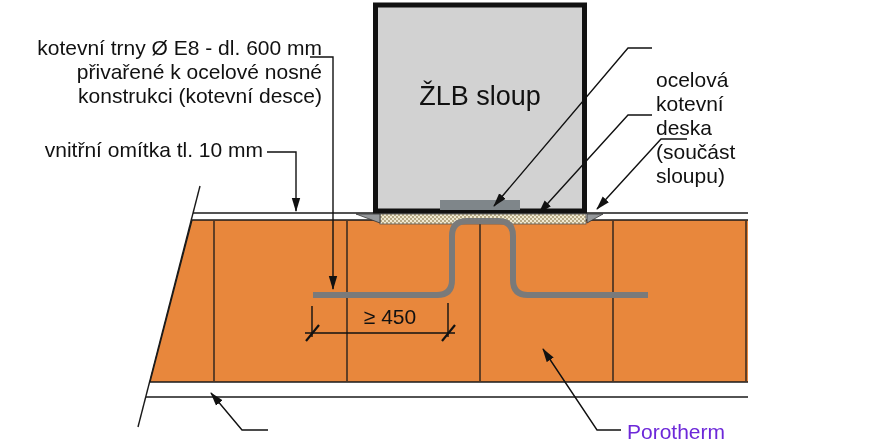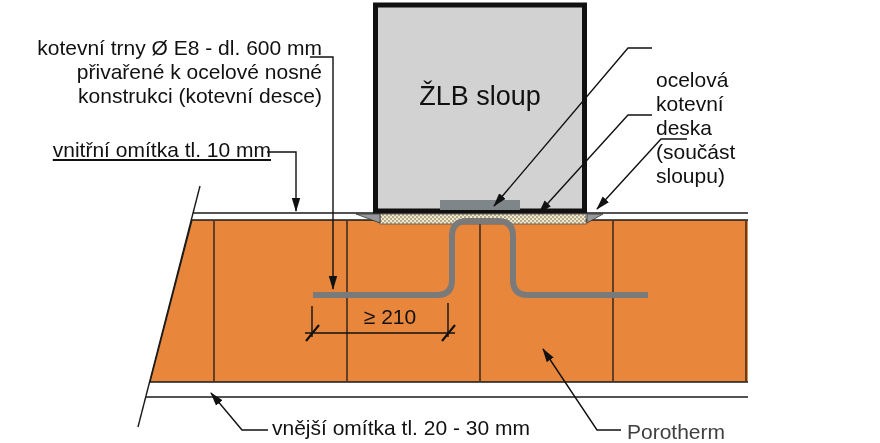--- a/index.html
+++ b/index.html
@@ -14,21 +14,21 @@
   .lbl{
     position:absolute;
     font-size:21px;
     line-height:24px;
     color:#111111;
     white-space:pre-line;
   }
   .lbl.right{text-align:right;}
   .lbl.center{text-align:center;}
   #lbl-column{font-size:27px;}
-  #lbl-brand{color:#404040;}
+  #lbl-brand{color:#6d28d9;}
 </style>
 </head>
 <body>
 
 <div id="canvas">
 
   <svg id="drawing" width="880" height="443" viewBox="0 0 880 443">
     <defs>
       <marker id="ah" viewBox="0 0 14 10" refX="13" refY="5" markerWidth="14" markerHeight="10" markerUnits="userSpaceOnUse" orient="auto">
         <path d="M0,0.8 L14,5 L0,9.2 Z" fill="#111111"></path>
@@ -83,28 +83,27 @@
       <line x1="305" y1="333" x2="455" y2="333" stroke-width="1.4"></line>
       <line x1="306" y1="341" x2="319" y2="325" stroke-width="2.2"></line>
       <line x1="442" y1="341" x2="455" y2="325" stroke-width="2.2"></line>
     </g>
   </svg>
 
   <div class="lbl right" style="left:0;width:322px;top:36px;">kotevní trny Ø E8 - dl. 600 mm
 přivařené k ocelové nosné
 konstrukci (kotevní desce)</div>
 
-  <div class="lbl right" style="left:8px;width:263px;top:138px;text-decoration:underline;">vnitřní omítka tl. 10 mm</div>
+  <div class="lbl right" style="left:0;width:263px;top:138px;">vnitřní omítka tl. 10 mm</div>
 
   <div class="lbl" style="left:656px;top:36px;margin-top:32px;">ocelová kotevní deska
 (součást sloupu)</div>
 
 
 
   <div class="lbl center" id="lbl-column" style="left:373px;width:214px;top:84px;">ŽLB sloup</div>
 
-  <div class="lbl center" style="left:340px;width:100px;top:305px;">≥ 210</div>
+  <div class="lbl center" style="left:340px;width:100px;top:305px;">≥ 450</div>
 
-  <div class="lbl" style="left:272px;top:416px;">vnější omítka tl. 20 - 30 mm</div>
 
   <div class="lbl" id="lbl-brand" style="left:627px;top:420px;">Porotherm</div>
 
 </div>
 
 </body></html>

